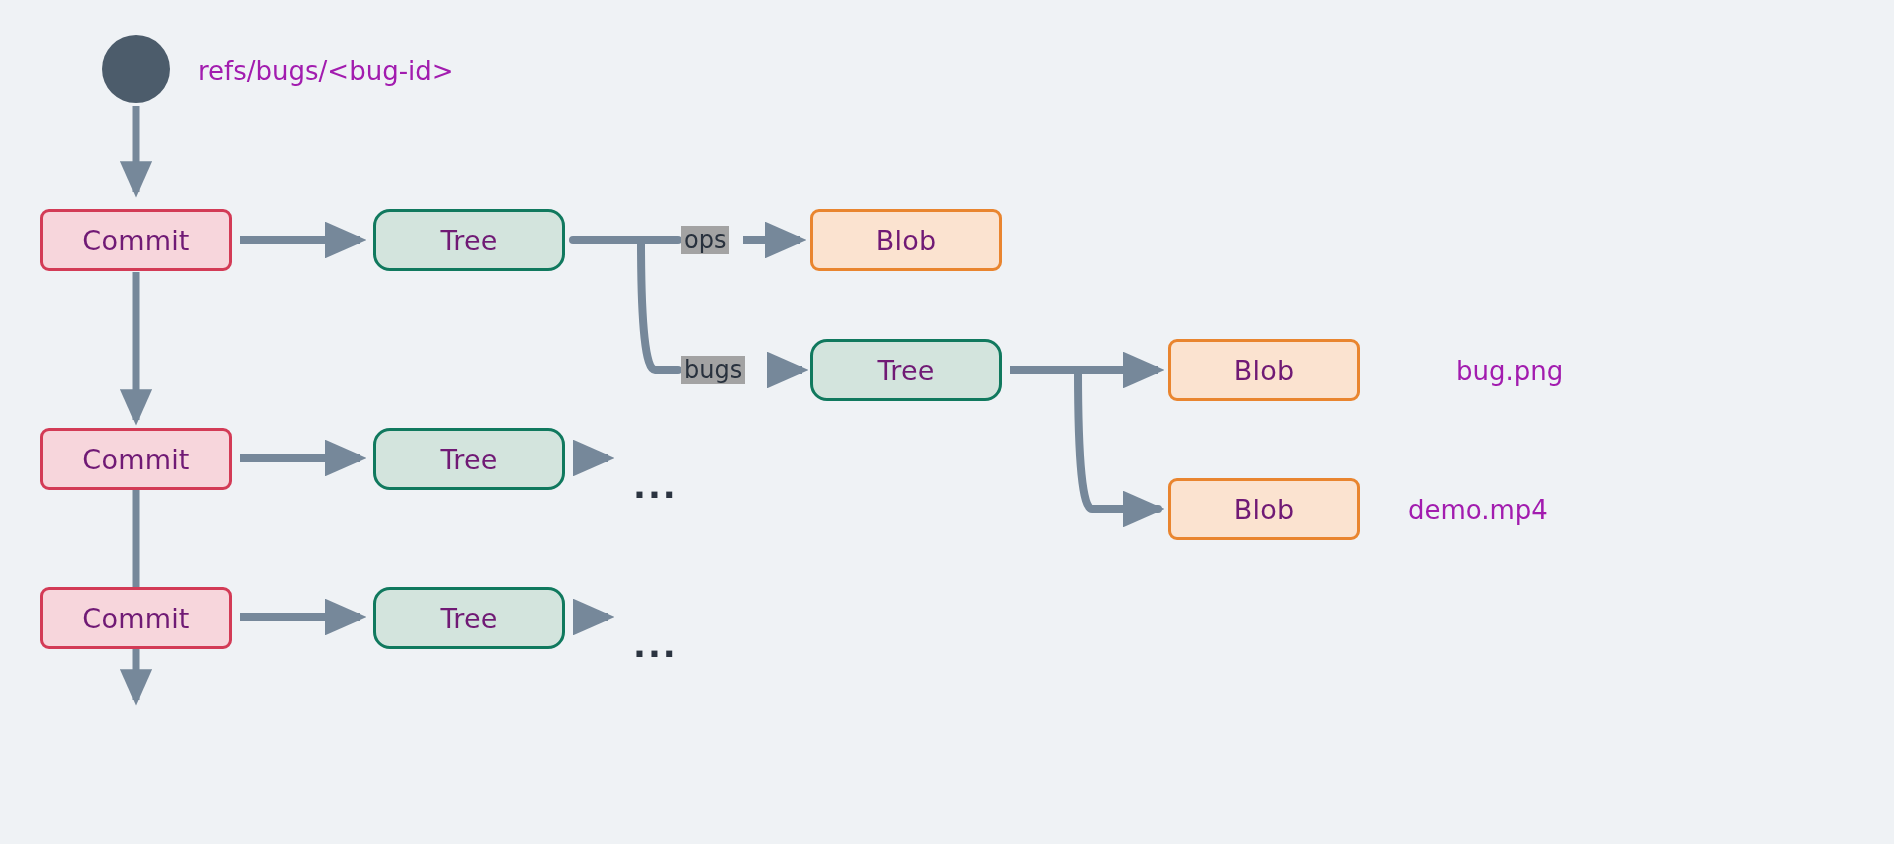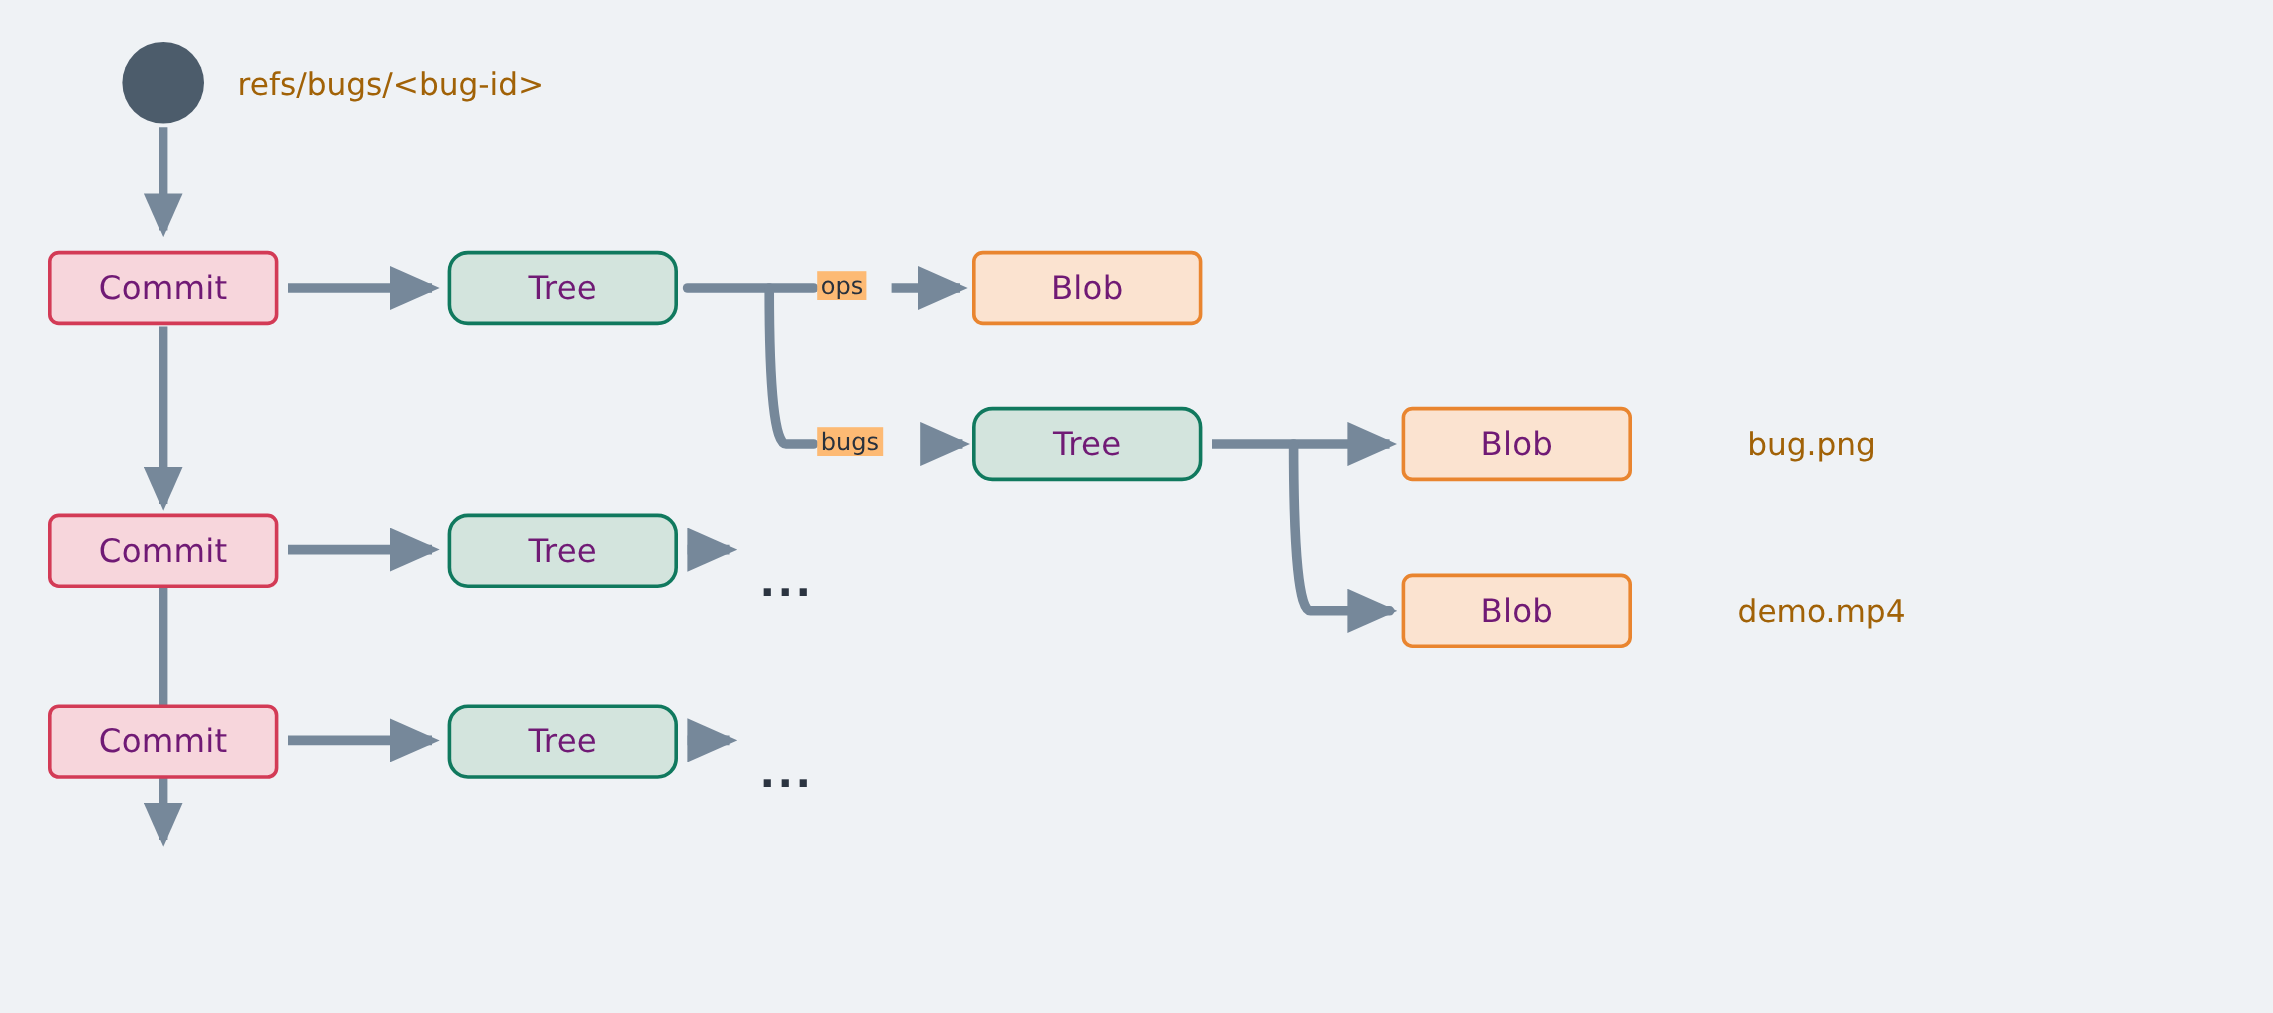--- a/index.html
+++ b/index.html
@@ -56,30 +56,30 @@
     border-color: #e9852f;
   }
   .root-circle {
     position: absolute;
     border-radius: 50%;
     background: #4c5c6b;
   }
   .plain-label {
     position: absolute;
     font-size: 26px;
-    color: #a16207;
+    color: #a21caf;
     white-space: nowrap;
     font-family: "DejaVu Sans", sans-serif;
   }
   .edge-label {
     position: absolute;
-    font-size: 20px;
+    font-size: 24px;
     color: #28313d;
     white-space: nowrap;
-    background: #fdba74;
+    background: #a3a3a3;
     padding: 0 3px;
     font-family: "DejaVu Sans", sans-serif;
   }
   .ellipsis-label {
     position: absolute;
     font-size: 34px;
     line-height: 0.6;
     color: #2b3440;
     font-weight: 700;
     letter-spacing: 2px;
@@ -134,21 +134,21 @@
   <div class="node node-tree" style="left:373px; top:209px; width:192px; height:62px;">Tree</div>
   <div class="edge-label" style="left:681px; top:226px;">ops</div>
   <div class="node node-blob" style="left:810px; top:209px; width:192px; height:62px;">Blob</div>
 
   <div class="edge-label" style="left:681px; top:356px;">bugs</div>
   <div class="node node-tree" style="left:810px; top:339px; width:192px; height:62px;">Tree</div>
   <div class="node node-blob" style="left:1168px; top:339px; width:192px; height:62px;">Blob</div>
   <div class="plain-label" style="left:1456px; top:356px;">bug.png</div>
 
   <div class="node node-blob" style="left:1168px; top:478px; width:192px; height:62px;">Blob</div>
-  <div class="plain-label" style="left:1448px; top:495px;">demo.mp4</div>
+  <div class="plain-label" style="left:1408px; top:495px;">demo.mp4</div>
 
   <div class="node node-commit" style="left:40px; top:428px; width:192px; height:62px;">Commit</div>
   <div class="node node-tree" style="left:373px; top:428px; width:192px; height:62px;">Tree</div>
   <div class="ellipsis-label" style="left:633px; top:476px;">...</div>
 
   <div class="node node-commit" style="left:40px; top:587px; width:192px; height:62px;">Commit</div>
   <div class="node node-tree" style="left:373px; top:587px; width:192px; height:62px;">Tree</div>
   <div class="ellipsis-label" style="left:633px; top:635px;">...</div>
 
 </div>

